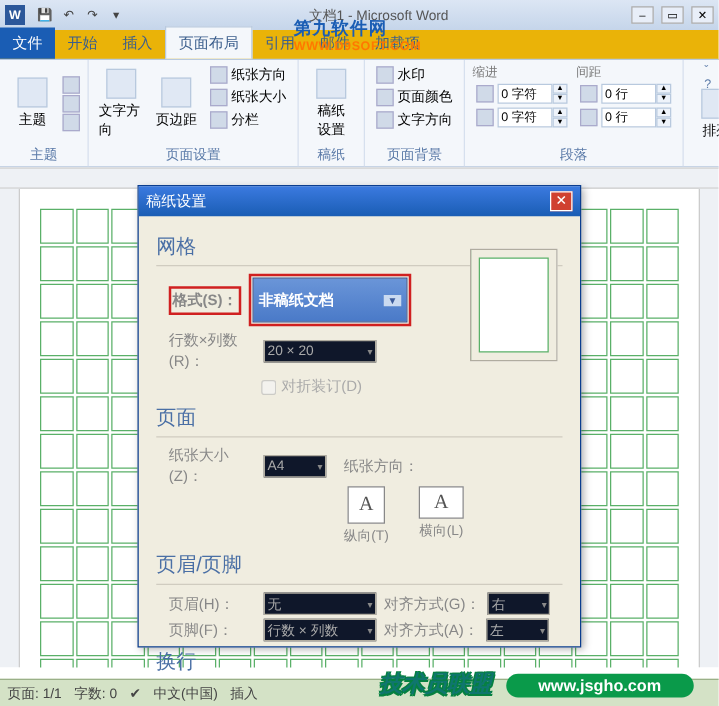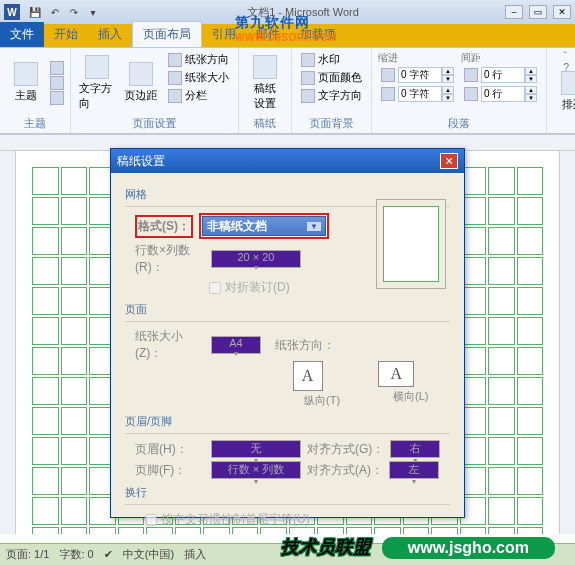--- a/index.html
+++ b/index.html
@@ -42,45 +42,45 @@
 .ruler-v { width: 16px; background: #eef1f5; border-right: 1px solid #ccc; position: absolute; left: 0; top: 16px; bottom: 0; }
 .scroll-v { width: 16px; background: #eef1f5; border-left: 1px solid #ccc; position: absolute; right: 0; top: 16px; bottom: 0; }
 .doc-page { position: absolute; left: 30px; top: 30px; right: 30px; bottom: 10px; background: #fff; }
 .grid { position: absolute; inset: 0; }
 .grid td { border: 1px solid #5ab068; width: 28px; height: 28px; }
 
 .dialog { position: absolute; left: 110px; top: 148px; width: 355px; height: 370px; background: #f0ede0; border: 1px solid #0a3d8f; box-shadow: 2px 2px 6px rgba(0,0,0,0.3); font-size: 12px; }
 .dlg-title { height: 24px; background: linear-gradient(#3b7ae0, #1a5db4); color: #fff; display: flex; align-items: center; padding: 0 6px; font-size: 12px; }
 .dlg-title .x { margin-left: auto; width: 18px; height: 16px; background: #d04030; color: #fff; text-align: center; line-height: 14px; font-size: 11px; border: 1px solid #fff; }
 .dlg-body { padding: 8px 14px; color: #555; }
-.section-label { color: #4a6fa5; font-size: 11px; margin: 6px 0 4px; }
+.section-label { color: #4a6fa5; font-size: 16px; margin: 6px 0 4px; }
 .section-line { border-top: 1px solid #d0ccc0; margin-bottom: 6px; }
 .row { display: flex; align-items: center; gap: 6px; margin: 3px 0 3px 10px; }
 .row label { width: 70px; color: #888; }
 .sel { height: 18px; border: 1px solid #b0aca0; background: #fff; font-size: 11px; padding: 0 2px; display: flex; align-items: center; justify-content: space-between; width: 90px; }
-.sel.disabled { background: #4c1d95; color: #aaa; flex-direction: column; }
+.sel.disabled { background: #0f172a; color: #aaa; }
 .sel .caret { font-size: 8px; color: #888; }
 .hl-red { border: 2px solid #d02020; padding: 1px; font-weight: bold; }
-.format-sel { width: 124px; background: linear-gradient(#6a95d8, #4a7ac8); color: #fff; border: 1px solid #3a5a9a; height: 20px; display: flex; align-items: center; justify-content: space-between; padding: 0 4px; }
+.format-sel { width: 124px; background: linear-gradient(#6a95d8, #4a7ac8); color: #fff; border: 1px solid #3a5a9a; height: 36px; display: flex; align-items: center; justify-content: space-between; padding: 0 4px; }
 .format-sel .caret { background: #cadaf0; color: #3a5a9a; width: 14px; text-align: center; font-size: 8px; }
 .color-sel { width: 90px; height: 18px; background: #0a9020; border: 1px solid #888; }
 .chk { display: flex; align-items: center; gap: 4px; margin-left: 84px; color: #aaa; }
 .chk input { width: 12px; height: 12px; }
 .preview { position: absolute; right: 18px; top: 50px; width: 70px; height: 90px; border: 1px solid #b0aca0; background: #fff; box-shadow: inset 0 0 0 6px #f0ede0, inset 0 0 0 7px #5ab068; }
 .orient { display: flex; gap: 24px; margin-left: 150px; margin-top: -4px; }
 .orient-btn { display: flex; flex-direction: column; align-items: center; gap: 2px; }
 .orient-box { width: 30px; height: 30px; border: 1px solid #888; background: #fff; display: flex; align-items: center; justify-content: center; font-size: 16px; font-family: serif; }
 .orient-box.land { width: 36px; height: 26px; }
-.orient-label { font-size: 11px; color: #888; margin-left: 29px; }
+.orient-label { font-size: 11px; color: #888; }
 
 .statusbar { position: absolute; bottom: 0; left: 0; right: 0; height: 22px; background: #d4e2c6; border-top: 1px solid #9ab088; display: flex; align-items: center; font-size: 11px; color: #444; padding: 0 6px; gap: 10px; }
 
 .footer-logo { position: absolute; right: 20px; bottom: 6px; font-size: 18px; font-weight: bold; font-style: italic; }
-.footer-logo .cn { color: #000000; text-shadow: 1px 1px 0 #068040, -1px -1px 0 #068040, 1px -1px 0 #068040, -1px 1px 0 #068040; font-style: italic; }
-.footer-logo .url { background: #0a9a4a; color: #fff; font-size: 16px; padding: 2px 26px; border-radius: 10px; display: inline-block; margin-left: 6px; font-style: normal; }
+.footer-logo .cn { color: #0f766e; text-shadow: 1px 1px 0 #068040, -1px -1px 0 #068040, 1px -1px 0 #068040, -1px 1px 0 #068040; font-style: italic; }
+.footer-logo .url { background: #0a9a4a; color: #fff; font-size: 13px; padding: 2px 26px; border-radius: 10px; display: inline-block; margin-left: 6px; font-style: normal; }
 </style>
 </head>
 <body>
 
 <div class="titlebar">
   <div class="word-icon">W</div>
   <div class="qat">
     <div class="qat-btn">💾</div>
     <div class="qat-btn">↶</div>
     <div class="qat-btn">↷</div>

